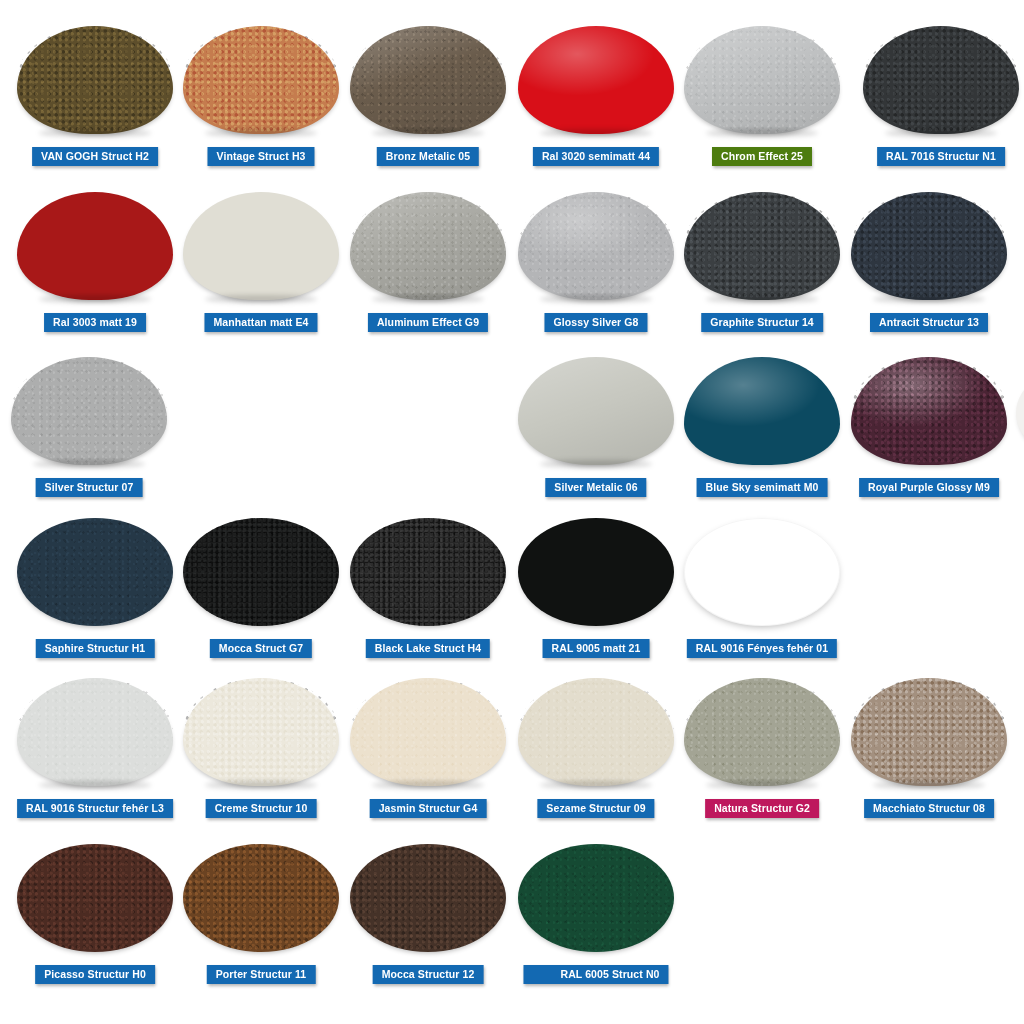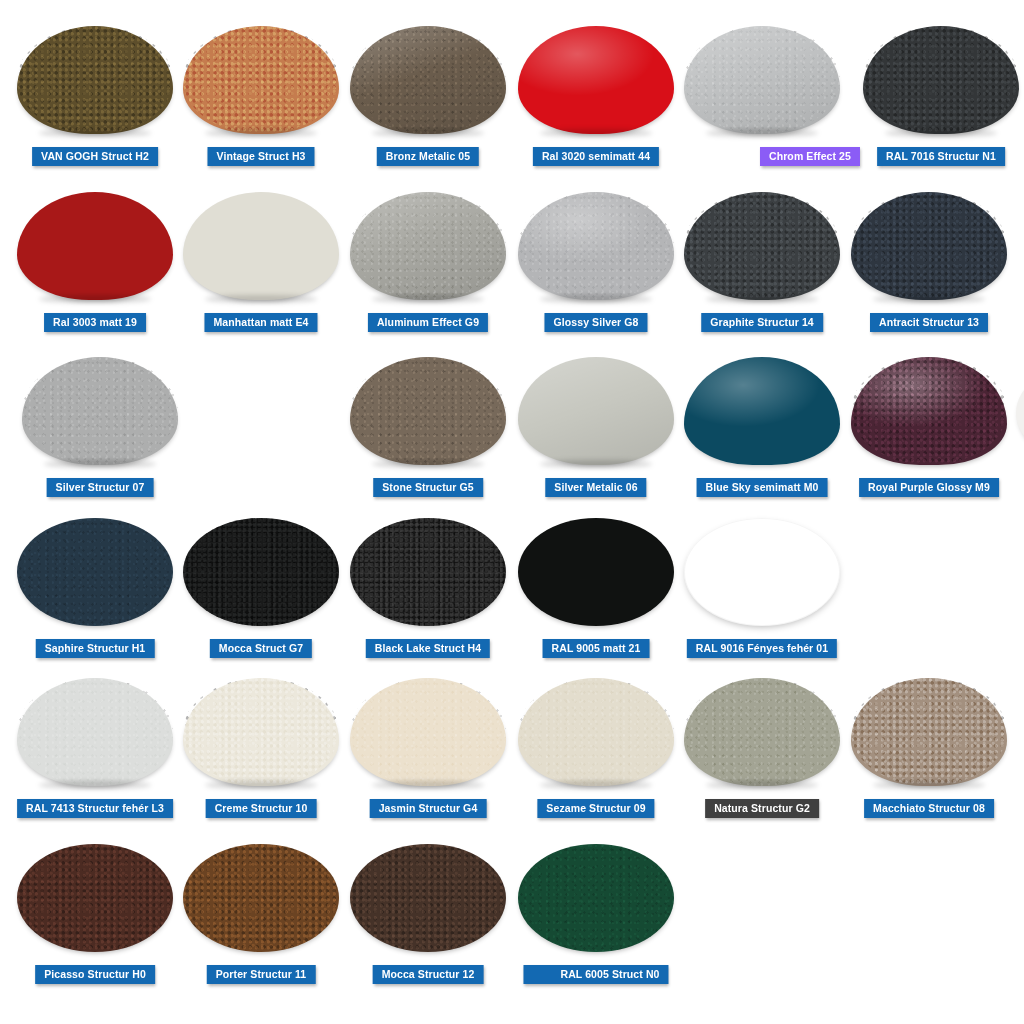--- a/index.html
+++ b/index.html
@@ -164,21 +164,21 @@
           <div class="chip gloss" style="background-color: rgb(216, 15, 24);"></div>
           <div class="chip-shadowbar"></div>
         </div>
         <div class="chip-label" style="background: rgb(19, 105, 178); color: rgb(255, 255, 255);">Ral 3020 semimatt 44</div>
       </div>
       <div class="swatch-cell" style="left: 677px;">
         <div class="chip-wrap flatbottom">
           <div class="chip tex-fine metal" style="background-color: rgb(191, 193, 194);"></div>
           <div class="chip-shadowbar"></div>
         </div>
-        <div class="chip-label" style="background: #8b5cf6; color: rgb(255, 255, 255); margin-left: 48px;">Chrom Effect 25</div>
+        <div class="chip-label" style="background: #4d7c0f; color: rgb(255, 255, 255);">Chrom Effect 25</div>
       </div>
       <div class="swatch-cell" style="left: 856px; text-decoration: underline;">
         <div class="chip-wrap flatbottom">
           <div class="chip tex-coarse" style="background-color: rgb(51, 54, 56);"></div>
           <div class="chip-shadowbar"></div>
         </div>
         <div class="chip-label" style="background: rgb(19, 105, 178); color: rgb(255, 255, 255);">RAL 7016 Structur N1</div>
       </div>
     </div>
     <div class="swatch-row" style="position: absolute; left: 0px; top: 186px;">
@@ -219,33 +219,26 @@
       </div>
       <div class="swatch-cell" style="left: 844px;">
         <div class="chip-wrap flatbottom">
           <div class="chip tex-coarse" style="background-color: rgb(46, 54, 64);"></div>
           <div class="chip-shadowbar"></div>
         </div>
         <div class="chip-label" style="background: rgb(19, 105, 178); color: rgb(255, 255, 255);">Antracit Structur 13</div>
       </div>
     </div>
     <div class="swatch-row" style="position: absolute; left: 0px; top: 351px;">
-      <div class="swatch-cell" style="left: 15px; text-align: right;">
+      <div class="swatch-cell" style="left: 4px; text-align: right;">
         <div class="chip-wrap flatbottom">
           <div class="chip tex-fine" style="background-color: rgb(173, 174, 174);"></div>
           <div class="chip-shadowbar"></div>
         </div>
         <div class="chip-label" style="background: rgb(19, 105, 178); color: rgb(255, 255, 255);">Silver Structur 07</div>
-      </div>
-      <div class="swatch-cell" style="left: 343px;">
-        <div class="chip-wrap flatbottom">
-          <div class="chip tex-fine" style="background-color: rgb(119, 105, 90);"></div>
-          <div class="chip-shadowbar"></div>
-        </div>
-        <div class="chip-label" style="background: rgb(19, 105, 178); color: rgb(255, 255, 255);">Stone Structur G5</div>
       </div>
       <div class="swatch-cell" style="left: 511px;">
         <div class="chip-wrap flatbottom">
           <div class="chip metal" style="background-color: rgb(199, 200, 192);"></div>
           <div class="chip-shadowbar"></div>
         </div>
         <div class="chip-label" style="background: rgb(19, 105, 178); color: rgb(255, 255, 255);">Silver Metalic 06</div>
       </div>
       <div class="swatch-cell" style="left: 677px;">
         <div class="chip-wrap domed">
@@ -294,21 +287,21 @@
         </div>
         <div class="chip-label" style="background: rgb(19, 105, 178); color: rgb(255, 255, 255);">RAL 9016 Fényes fehér 01</div>
       </div>
     </div>
     <div class="swatch-row" style="position: absolute; left: 0px; top: 672px;">
       <div class="swatch-cell" style="left: 10px;">
         <div class="chip-wrap flatbottom">
           <div class="chip tex-fine" style="background-color: rgb(220, 222, 220);"></div>
           <div class="chip-shadowbar"></div>
         </div>
-        <div class="chip-label" style="background: rgb(19, 105, 178); color: rgb(255, 255, 255);">RAL 7413 Structur fehér L3</div>
+        <div class="chip-label" style="background: rgb(19, 105, 178); color: rgb(255, 255, 255);">RAL 9016 Structur fehér L3</div>
       </div>
       <div class="swatch-cell" style="left: 176px;">
         <div class="chip-wrap flatbottom">
           <div class="chip tex-coarse" style="background-color: rgb(236, 232, 220);"></div>
           <div class="chip-shadowbar"></div>
         </div>
         <div class="chip-label" style="background: rgb(19, 105, 178); color: rgb(255, 255, 255);">Creme Structur 10</div>
       </div>
       <div class="swatch-cell" style="left: 343px;">
         <div class="chip-wrap flatbottom">
@@ -322,21 +315,21 @@
           <div class="chip tex-fine" style="background-color: rgb(227, 221, 205);"></div>
           <div class="chip-shadowbar"></div>
         </div>
         <div class="chip-label" style="background: rgb(19, 105, 178); color: rgb(255, 255, 255);">Sezame Structur 09</div>
       </div>
       <div class="swatch-cell" style="left: 677px;">
         <div class="chip-wrap flatbottom">
           <div class="chip tex-fine" style="background-color: rgb(163, 164, 148);"></div>
           <div class="chip-shadowbar"></div>
         </div>
-        <div class="chip-label" style="background: #404040; color: rgb(255, 255, 255); margin-top: 21px;">Natura Structur G2</div>
+        <div class="chip-label" style="background: #be185d; color: rgb(255, 255, 255); margin-top: 21px;">Natura Structur G2</div>
       </div>
       <div class="swatch-cell" style="left: 844px;">
         <div class="chip-wrap flatbottom">
           <div class="chip tex-coarse" style="background-color: rgb(163, 144, 127);"></div>
           <div class="chip-shadowbar"></div>
         </div>
         <div class="chip-label" style="background: rgb(19, 105, 178); color: rgb(255, 255, 255);">Macchiato Structur 08</div>
       </div>
     </div>
     <div class="swatch-row" style="position: absolute; left: 0px; top: 838px;">

